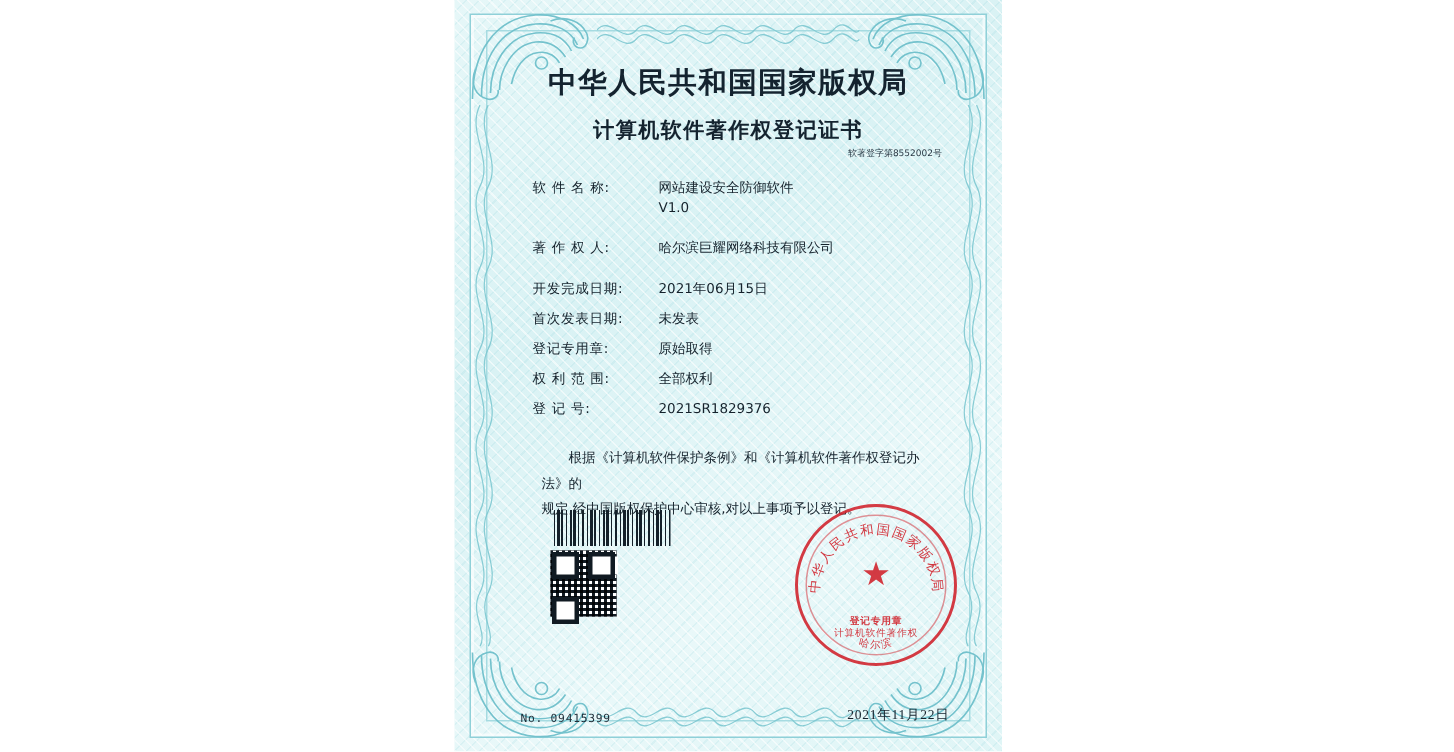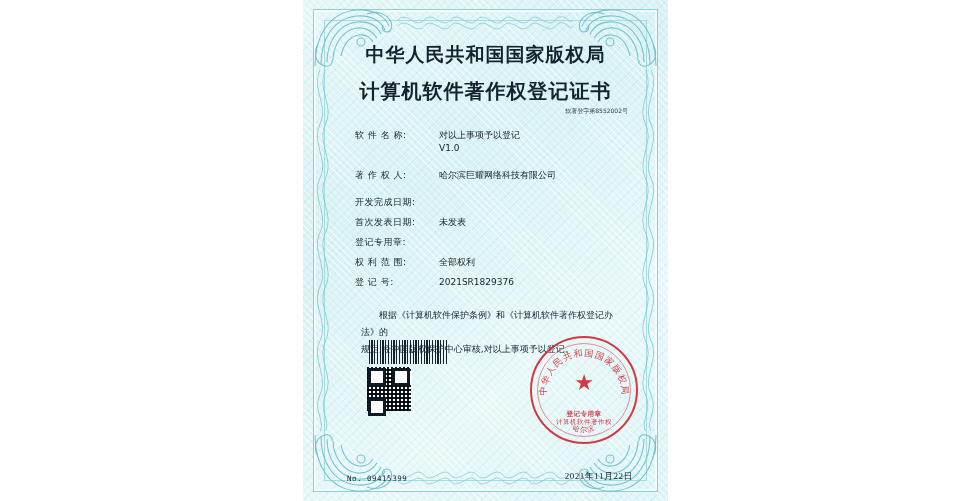--- a/index.html
+++ b/index.html
@@ -95,21 +95,21 @@
     text-align: center;
     font-size: 19px;
     font-weight: bold;
     letter-spacing: 1px;
     color: #14232f;
     margin-top: 12px;
     font-family: "DejaVu Serif", serif;
   }
   .title-sub {
     text-align: center;
-    font-size: 20px;
+    font-size: 14px;
     font-weight: bold;
     letter-spacing: 1px;
     color: #14232f;
     margin-top: 10px;
     font-family: "DejaVu Serif", serif;
   }
   .cert-no {
     text-align: right;
     font-size: 6px;
     color: #2b3a46;
@@ -358,41 +358,43 @@
 
       <div class="title-main">中华人民共和国国家版权局</div>
       <div class="title-sub">计算机软件著作权登记证书</div>
       <div class="cert-no">软著登字第8552002号</div>
 
       <div class="fields">
 
         <div class="row">
           <div class="lab">软 件 名 称:</div>
           <div class="val">
-            <span>对以上事项予以登记</span>
+            <span>网站建设安全防御软件</span>
             <span class="line2">V1.0</span>
           </div>
         </div>
 
         <div class="row gap-row">
           <div class="lab">著 作 权 人:</div>
           <div class="val">哈尔滨巨耀网络科技有限公司</div>
         </div>
 
         <div class="row gap-row">
           <div class="lab">开发完成日期:</div>
+          <div class="val">2021年06月15日</div>
         </div>
 
         <div class="row">
           <div class="lab">首次发表日期:</div>
           <div class="val">未发表</div>
         </div>
 
         <div class="row">
           <div class="lab">登记专用章:</div>
+          <div class="val">原始取得</div>
         </div>
 
         <div class="row">
           <div class="lab">权 利 范 围:</div>
           <div class="val">全部权利</div>
         </div>
 
         <div class="row">
           <div class="lab">登 记 号:</div>
           <div class="val">2021SR1829376</div>

